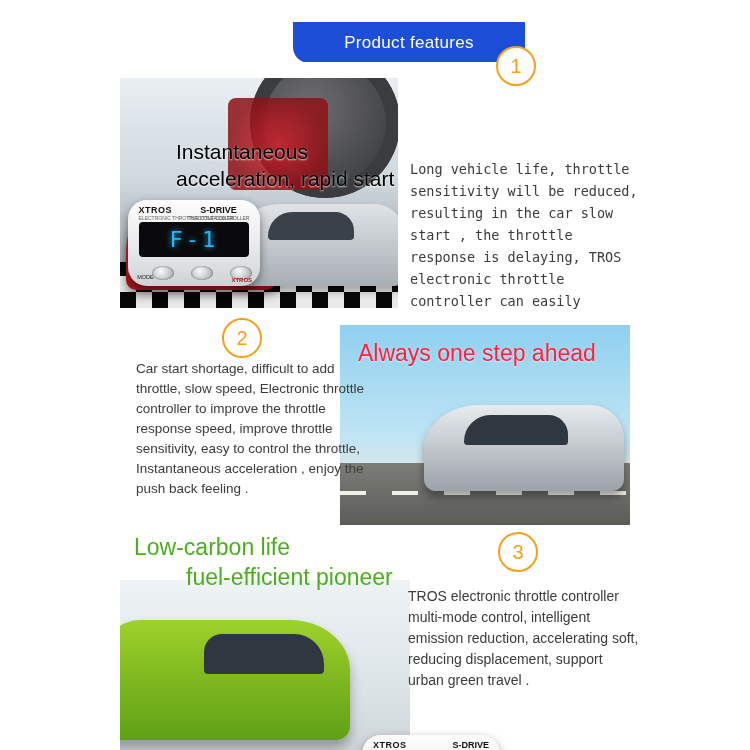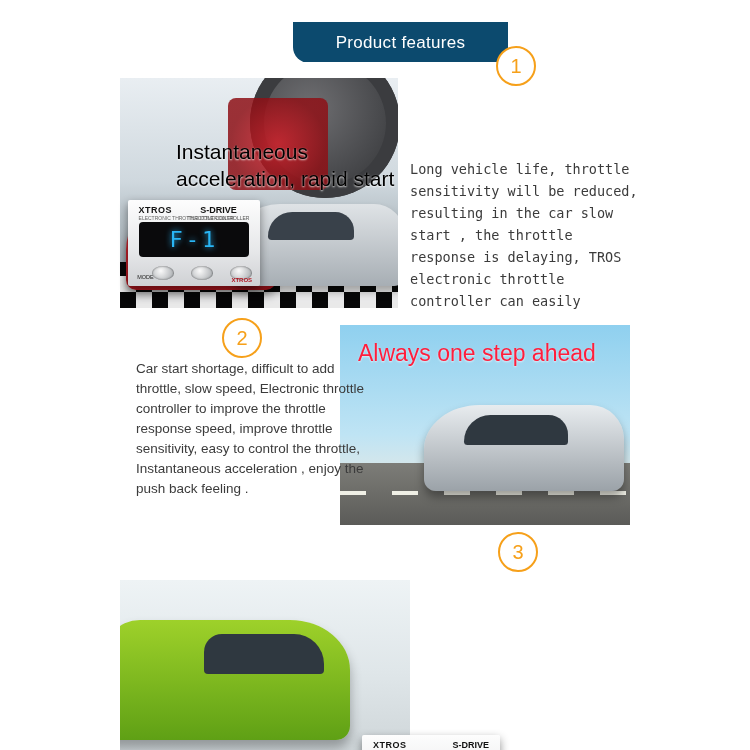--- a/index.html
+++ b/index.html
@@ -20,23 +20,23 @@
     width: 750px;
     height: 750px;
     background: #ffffff;
   }
 
   
   .header-banner {
     position: absolute;
     left: 293px;
     top: 22px;
-    width: 215px;
+    width: 232px;
     height: 41px;
-    background: #0c4a6e;
+    background: #1d4ed8;
     border-radius: 0 0 16px 16px;
     display: flex;
     align-items: center;
     justify-content: center;
   }
   .header-banner-text {
     color: #ffffff;
     font-size: 17px;
     letter-spacing: 0.3px;
   }
@@ -166,21 +166,21 @@
     z-index: 8;
   }
   #badge1 { left: 496px; top: 46px; }
   #badge2 { left: 222px; top: 318px; }
   #badge3 { left: 498px; top: 532px; }
 
   
   .device {
     position: absolute;
     background: linear-gradient(180deg, #fdfdfd 0%, #e6e7e9 60%, #cfd1d4 100%);
-    border-radius: 2px;
+    border-radius: 19px;
     box-shadow: 0 4px 10px rgba(0,0,0,.45);
     z-index: 7;
   }
   .device .screen {
     position: absolute;
     left: 8%;
     top: 26%;
     width: 84%;
     height: 40%;
     background: #0a0a0c;
@@ -466,18 +466,23 @@
 
   <div class="num-badge" id="badge2">2</div>
 
   <div class="sec3">
 
     <div class="sec3-photo">
       <div class="sec3-bg"></div>
       <div class="car-green"></div>
     </div>
 
-
+    <div class="sec3-title">
+      <span>Low-carbon life</span>
+      <span class="line2">fuel-efficient pioneer</span>
+    </div>
+
+    <div class="sec3-body">TROS electronic throttle controller multi-mode control, intelligent emission reduction, accelerating soft, reducing displacement, support urban green travel .</div>
   </div>
 
   <div class="num-badge" id="badge3">3</div>
 
 </div>
 
 </body></html>

